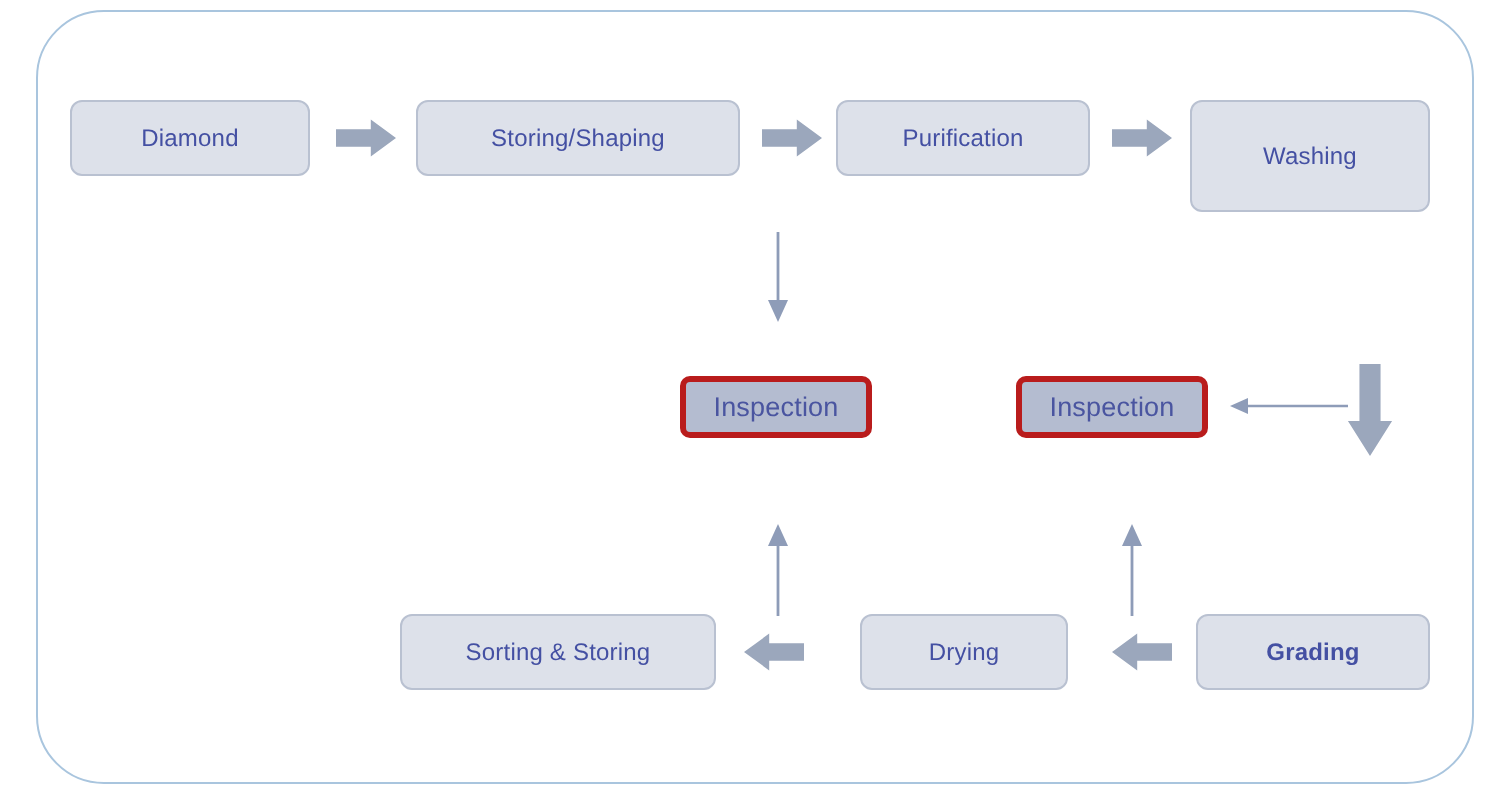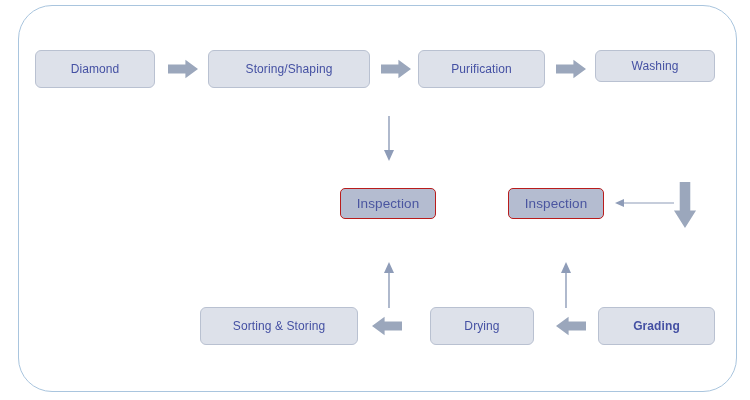--- a/index.html
+++ b/index.html
@@ -37,21 +37,21 @@
     border:1px solid #b9c1d1;
     color:#4450a3;
     font-size:12px;
     line-height:1;
     letter-spacing:0.1px;
     white-space:nowrap;
     user-select:none;
   }
   .node.inspect{
     background:#b4bcd0;
-    border:1px solid #b91c1c;
+    border:3px solid #b91c1c;
     color:#4a55a0;
     font-size:13.5px;
     border-radius:5px;
   }
   
   .blockarrow{
     position:absolute;
     background:#9ba7bc;
   }
   .blockarrow.right{
@@ -86,21 +86,21 @@
   </div>
 
   <div class="blockarrow right" style="left:381px;top:59px;width:30px;height:20px;"></div>
 
   <div class="node" style="left:418px;top:50px;width:127px;height:38px;">
     <span>Purification</span>
   </div>
 
   <div class="blockarrow right" style="left:556px;top:59px;width:30px;height:20px;"></div>
 
-  <div class="node" style="left:595px;top:50px;width:120px;height:32px;">
+  <div class="node" style="left:595px;top:50px;width:120px;height:56px;">
     <span>Washing</span>
   </div>
 
   <div class="thinarrow" style="left:381px;top:116px;">
     <svg width="16" height="46" viewBox="0 0 16 46">
       <line x1="8" y1="0" x2="8" y2="38" stroke="#8e9cb8" stroke-width="1.4"></line>
       <polygon points="8,45 3,34 13,34" fill="#8e9cb8"></polygon>
     </svg>
   </div>
 

